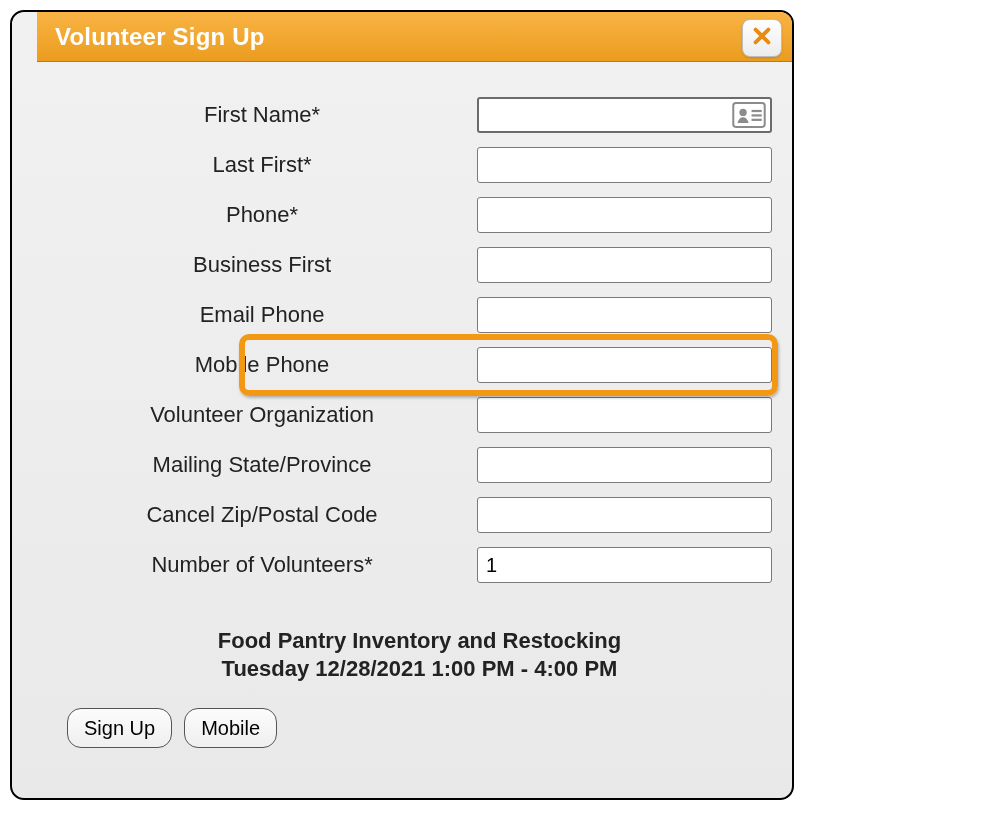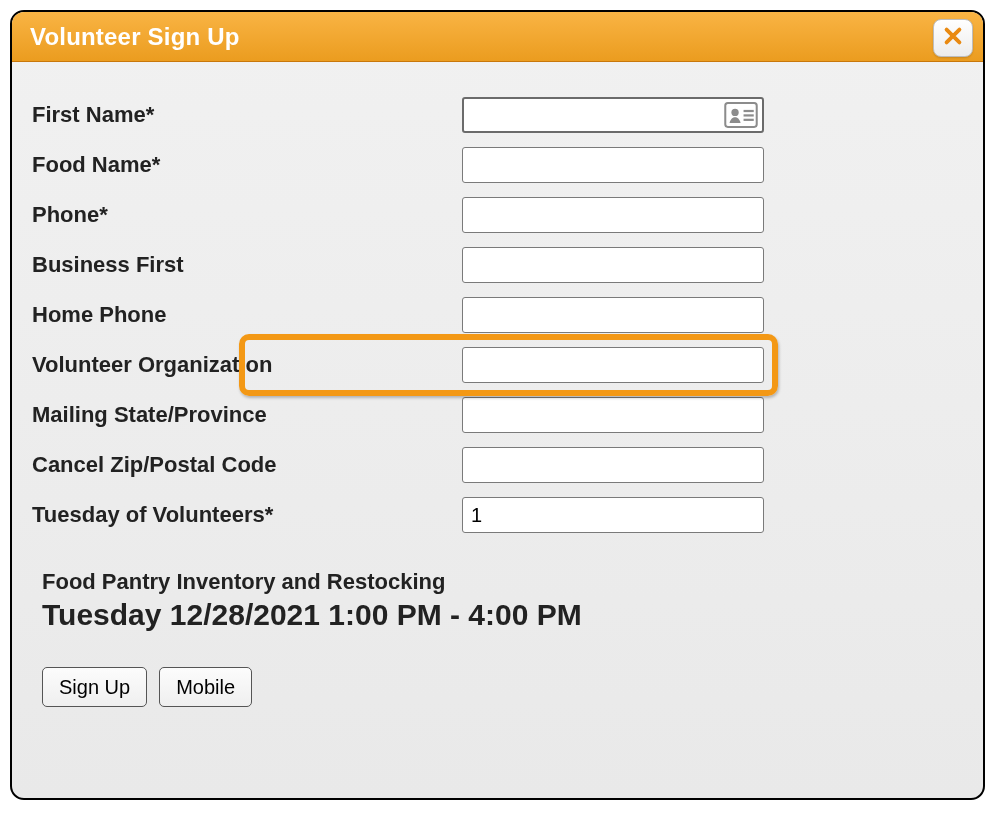--- a/index.html
+++ b/index.html
@@ -9,27 +9,28 @@
     font-family: Arial, Helvetica, sans-serif;
     background: #fff;
   }
   .stage {
     width: 1000px;
     height: 818px;
     padding: 10px;
     position: relative;
   }
   .modal {
-    width: 975px;
+    width: 784px;
     height: 790px;
     border: 2px solid #000;
     border-radius: 14px;
     overflow: hidden;
     background: linear-gradient(#f1f1f1, #e9e9e9);
     position: relative;
+    padding-left: 25px;
   }
   .modal-header {
     height: 50px;
     background: linear-gradient(#f9b444, #eb9c1f);
     border-bottom: 1px solid #c8770a;
     display: flex;
     align-items: center;
     padding: 0 14px 0 18px;
     position: relative;
   }
@@ -59,23 +60,23 @@
     padding: 28px 20px 0 20px;
   }
   .form-row {
     display: flex;
     align-items: center;
     column-gap: 10px;
     height: 50px;
   }
   .form-row label {
     width: 420px;
-    text-align: left;
+    text-align: center;
     font-size: 22px;
-    font-weight: bold;
+    font-weight: normal;
     color: #222;
   }
   .input-wrap {
     position: relative;
     width: 302px;
     height: 36px;
   }
   .input-wrap input {
     width: 100%;
     height: 100%;
@@ -101,52 +102,52 @@
 
   .highlight-box {
     position: absolute;
     border: 6px solid #f39815;
     border-radius: 10px;
     pointer-events: none;
     box-shadow: 1px 2px 3px rgba(0,0,0,.25);
   }
 
   .event-block {
-    margin-top: 28px;
+    margin-top: 37px;
     padding-left: 10px;
+    text-align: center;
   }
   .event-title {
     font-size: 22px;
     font-weight: bold;
     color: #222;
     margin: 0;
     line-height: 1.25;
   }
   .event-time {
-    font-size: 30px;
+    font-size: 22px;
     font-weight: bold;
     color: #222;
     margin: 0;
     line-height: 1.25;
   }
   .btn-row {
     margin-top: 26px;
     padding-left: 10px;
     display: flex;
     column-gap: 12px;
   }
   .btn {
     height: 40px;
     padding: 0 16px;
     font-size: 20px;
     border: 1.5px solid #555;
-    border-radius: 5px;
+    border-radius: 14px;
     background: linear-gradient(#fcfcfc, #efefef);
     cursor: pointer;
-    margin-top: 8px;
   }
 </style>
 </head>
 <body>
 
 <div class="stage">
   <div class="modal">
 
     <div class="modal-header">
       <div class="modal-title">Volunteer Sign Up</div>
@@ -172,57 +173,61 @@
               <path d="M6.5 25.5c1-4.8 4-6.8 6.5-6.8s5.5 2 6.5 6.8z" fill="#8c8c8c"></path>
               <rect x="23" y="10" width="12" height="2.6" fill="#8c8c8c"></rect>
               <rect x="23" y="15.2" width="12" height="2.6" fill="#8c8c8c"></rect>
               <rect x="23" y="20.4" width="12" height="2.6" fill="#8c8c8c"></rect>
             </svg>
           </span>
         </div>
       </div>
 
       <div class="form-row">
-        <label>Food Name*</label>
+        <label>Last First*</label>
         <div class="input-wrap"><input type="text" value="" style=""></div>
       </div>
 
       <div class="form-row">
         <label>Phone*</label>
         <div class="input-wrap"><input type="text" value="" style=""></div>
       </div>
 
       <div class="form-row">
         <label>Business First</label>
         <div class="input-wrap"><input type="text" value="" style=""></div>
       </div>
 
       <div class="form-row">
-        <label>Home Phone</label>
-        <div class="input-wrap"><input type="text" value="" style=""></div>
-      </div>
-
+        <label>Email Phone</label>
+        <div class="input-wrap"><input type="text" value="" style=""></div>
+      </div>
+
+      <div class="form-row" id="row-mobile">
+        <label>Mobile Phone</label>
+        <div class="input-wrap"><input type="text" value="" style=""></div>
+      </div>
 
       <div class="form-row">
         <label>Volunteer Organization</label>
         <div class="input-wrap"><input type="text" value="" style=""></div>
       </div>
 
       <div class="form-row">
         <label>Mailing State/Province</label>
         <div class="input-wrap"><input type="text" value="" style=""></div>
       </div>
 
       <div class="form-row">
         <label>Cancel Zip/Postal Code</label>
         <div class="input-wrap"><input type="text" value="" style=""></div>
       </div>
 
       <div class="form-row">
-        <label>Tuesday of Volunteers*</label>
+        <label>Number of Volunteers*</label>
         <div class="input-wrap"><input type="text" value="1" style=""></div>
       </div>
 
       <div class="event-block">
         <p class="event-title">Food Pantry Inventory and Restocking</p>
         <p class="event-time">Tuesday 12/28/2021 1:00 PM - 4:00 PM</p>
       </div>
 
       <div class="btn-row">
         <button class="btn">Sign Up</button>

